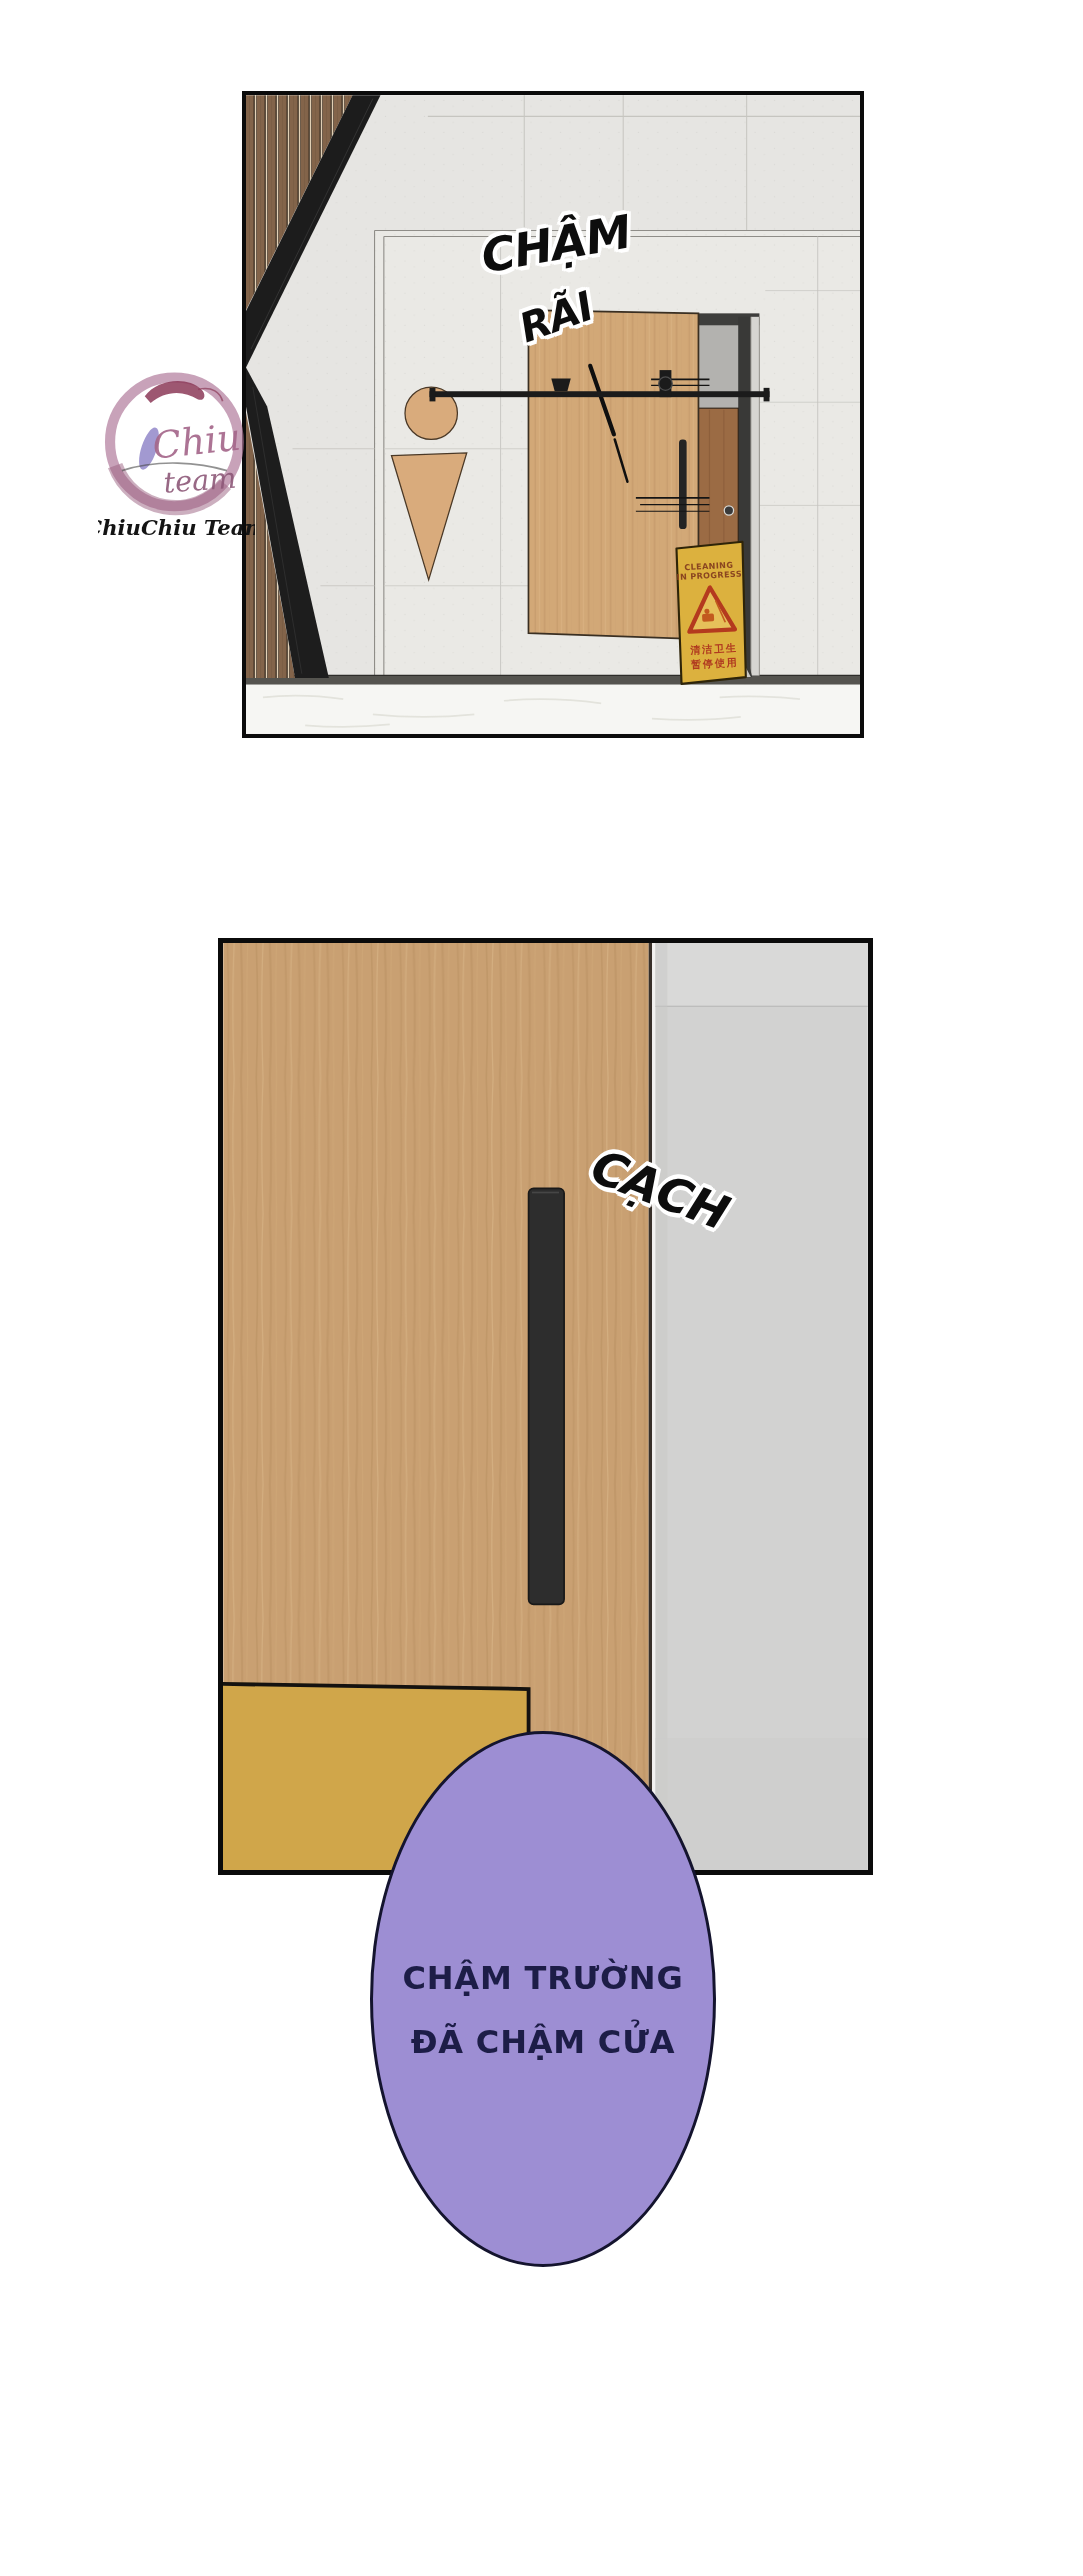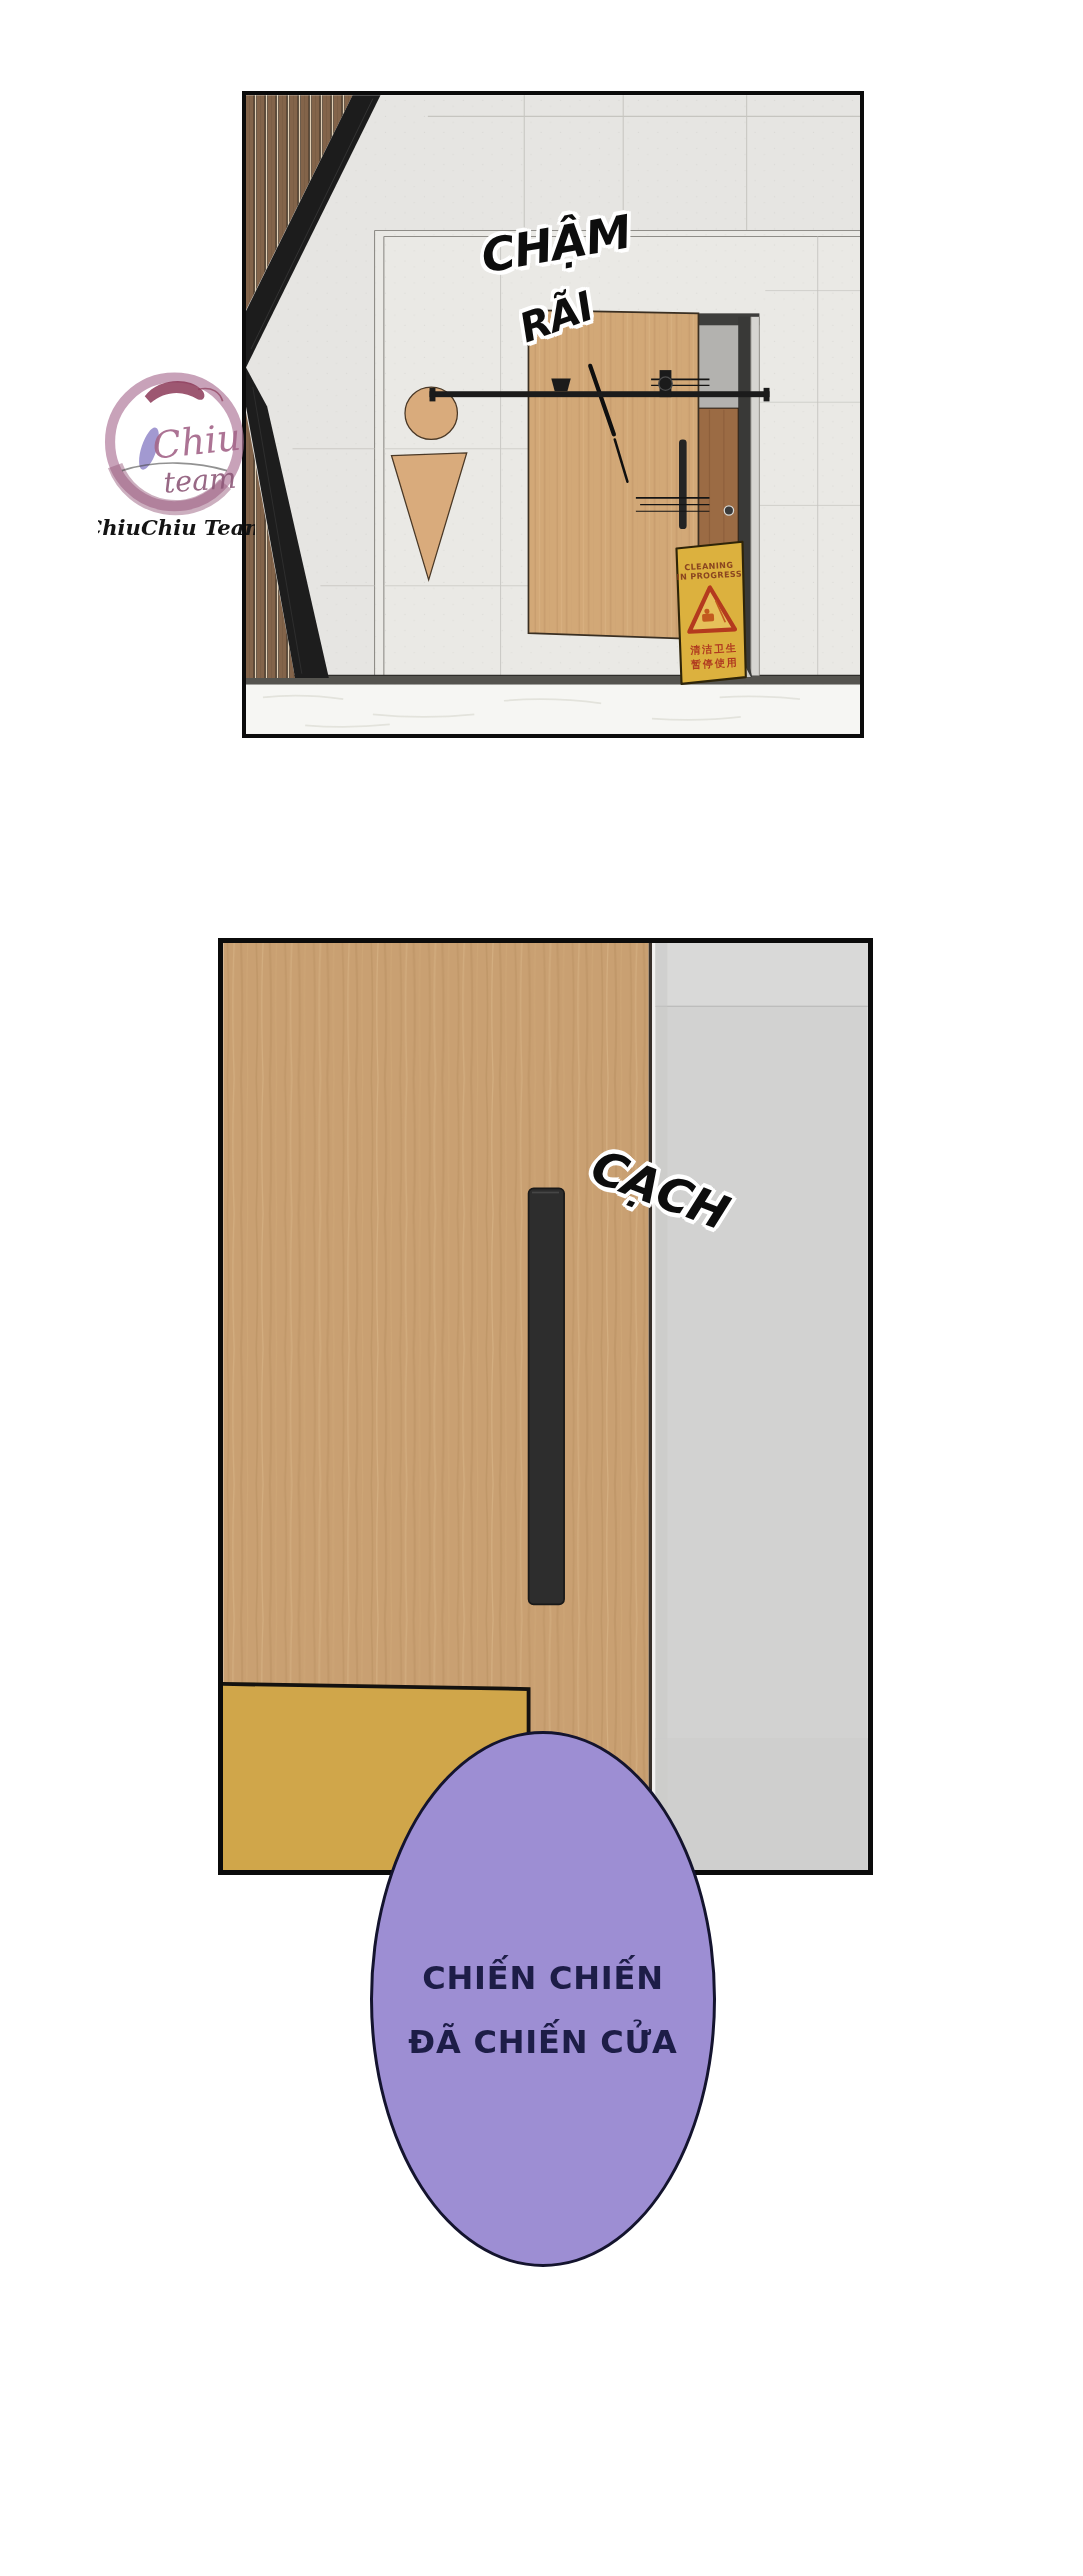--- a/index.html
+++ b/index.html
@@ -204,22 +204,22 @@
       </g>
     </svg>
   </div>
 
   <div id="sfx-cham" class="sfx">CHẬM</div>
   <div id="sfx-rai" class="sfx">RÃI</div>
   <div id="sfx-cach" class="sfx">CẠCH</div>
 
   <div id="speech-bubble">
     <div id="bubble-text">
-      <div>CHIẾN CHIẾN</div>
-      <div>ĐÃ CHIẾN CỬA</div>
+      <div>CHẬM TRƯỜNG</div>
+      <div>ĐÃ CHẬM CỬA</div>
     </div>
   </div>
 
   <div id="watermark">
     <svg width="157" height="182" viewBox="0 0 185 215">
       <circle cx="90" cy="92" r="76" fill="none" stroke="#b07a9b" stroke-width="12" opacity="0.7"></circle>
       <path d="M20,120 A76 76 0 0 0 150,142" fill="none" stroke="#9a5f80" stroke-width="18" opacity="0.5"></path>
       <path d="M55,38 C70,18 105,14 122,30 C128,36 126,44 118,42 C100,30 78,32 62,46 Z" fill="#8c3a58" opacity="0.85"></path>
       <path d="M118,30 C135,26 144,34 147,44" fill="none" stroke="#8c3a58" stroke-width="2" opacity="0.7"></path>
       <ellipse cx="60" cy="100" rx="9" ry="26" transform="rotate(18 60 100)" fill="#8b7fc6" opacity="0.8"></ellipse>

